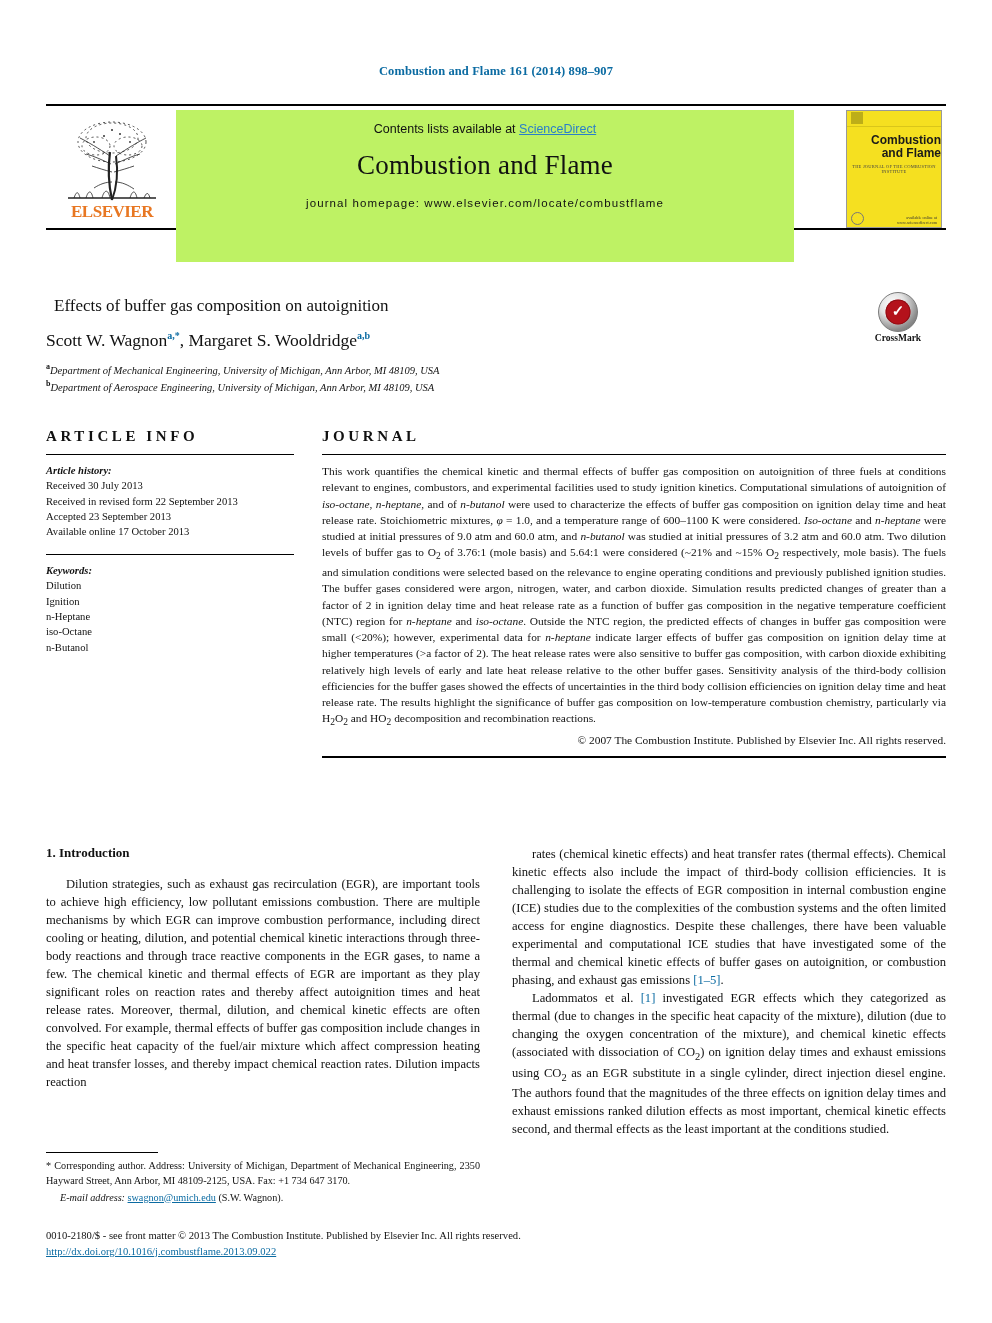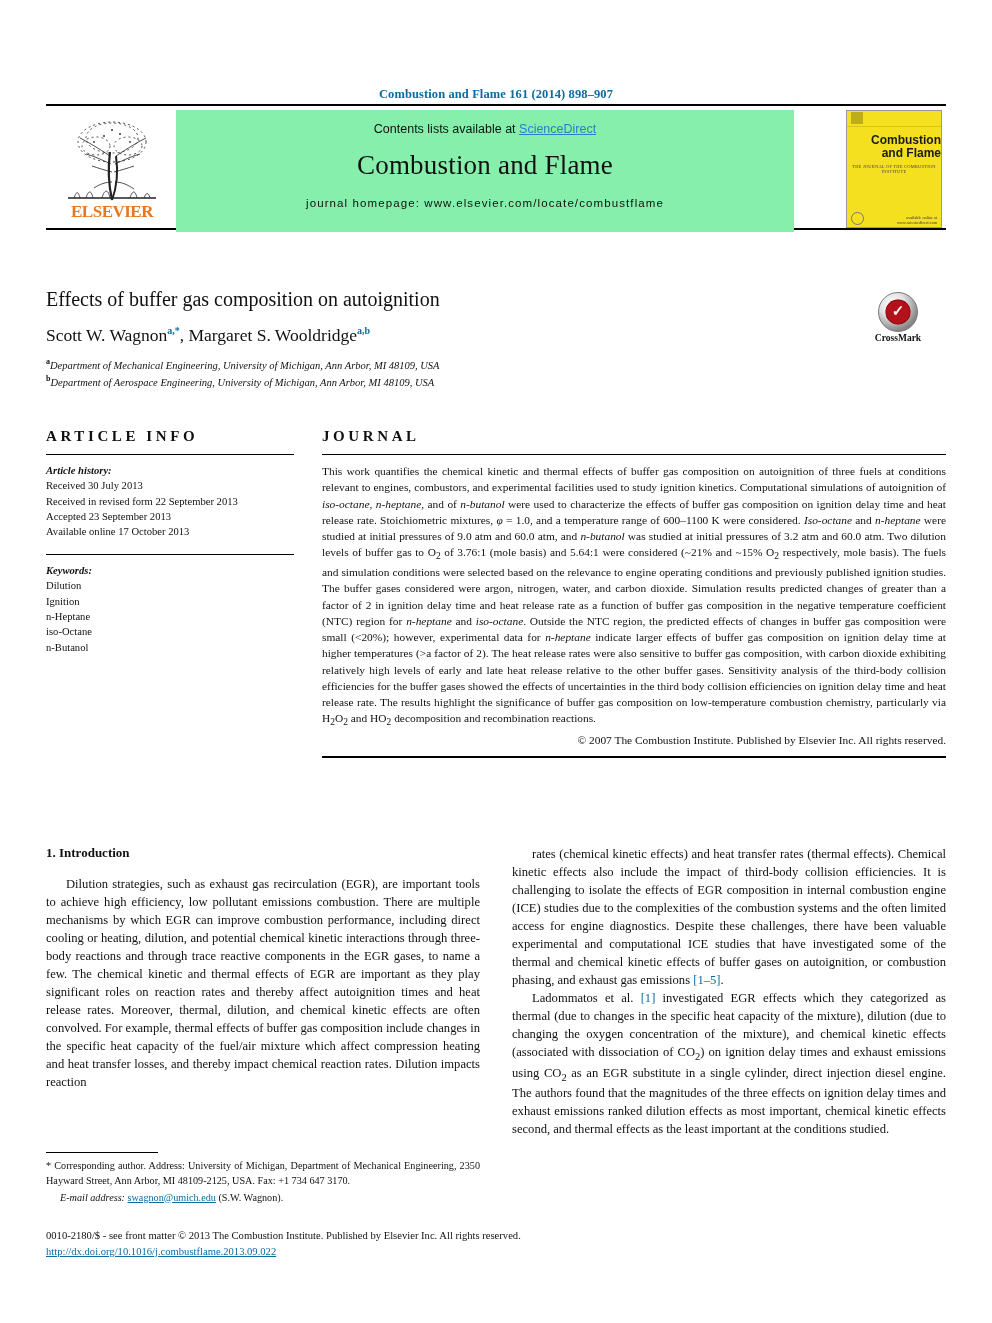--- a/index.html
+++ b/index.html
@@ -18,21 +18,21 @@
   .page {
     position: absolute;
     left: 0; top: 0;
     width: 992px;
     height: 1323px;
   }
 
   
   .running-head {
     position: absolute;
-    top: 87px;
+    top: 64px;
     left: 0;
     width: 992px;
     text-align: center;
     font-family: "Liberation Serif", serif;
     font-weight: bold;
     font-size: 12.5px;
     color: #0b6ba2;
     letter-spacing: 0.1px;
   }
 
@@ -69,22 +69,22 @@
     font-family: "Liberation Serif", serif;
     font-size: 17px;
     font-weight: bold;
     letter-spacing: -0.5px;
   }
   .banner-center {
     position: absolute;
     left: 130px;
     top: 4px;
     width: 618px;
-    height: 122px;
-    background: #86efac;
+    height: 152px;
+    background: #bef264;
     text-align: center;
   }
   .contents-line {
     margin-top: 12px;
     font-family: "Liberation Sans", sans-serif;
     font-size: 12.5px;
     color: #111;
   }
   .sciencedirect {
     color: #2a7fc9;
@@ -213,24 +213,24 @@
     line-height: 1;
   }
   .crossmark-label {
     font-family: "Liberation Serif", serif;
     font-size: 9.5px;
     font-weight: bold;
     margin-top: 1px;
     color: #111;
   }
   h1.paper-title {
-    margin: 0;
+    margin: 8px;
     font-family: "Liberation Serif", serif;
     font-weight: normal;
-    font-size: 20px;
+    font-size: 17px;
     line-height: 1.15;
     color: #111;
     max-width: 720px;
   }
   .authors {
     margin-top: 14px;
     font-family: "Liberation Serif", serif;
     font-size: 17.5px;
     color: #111;
   }

